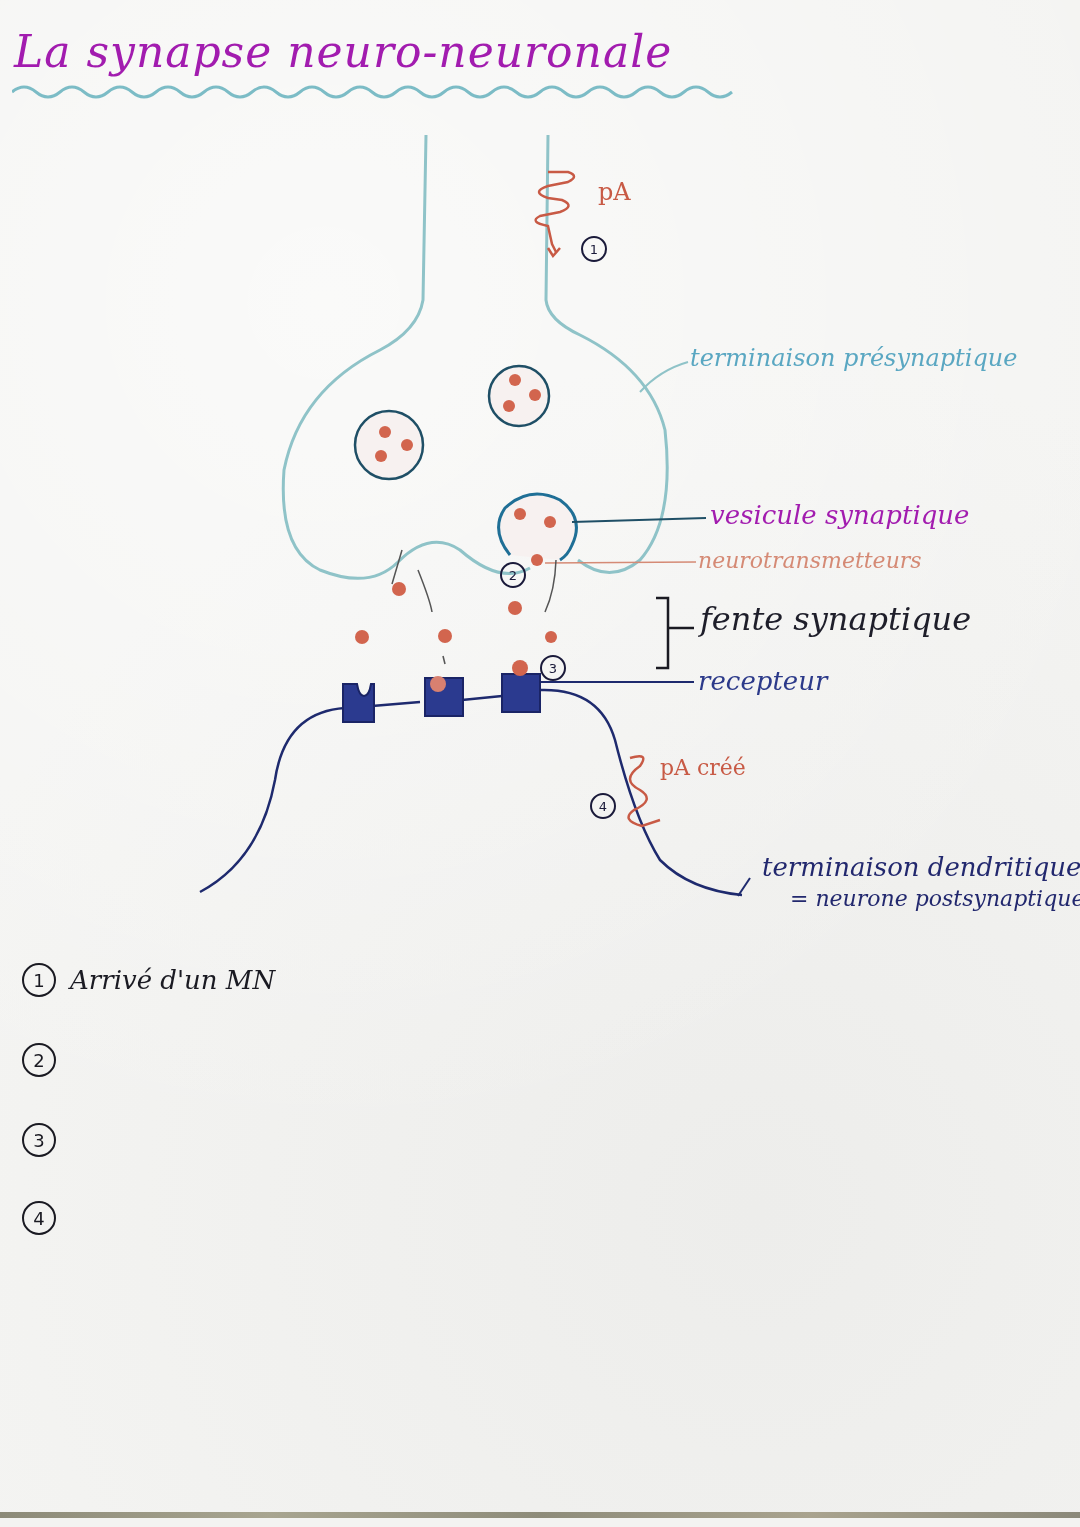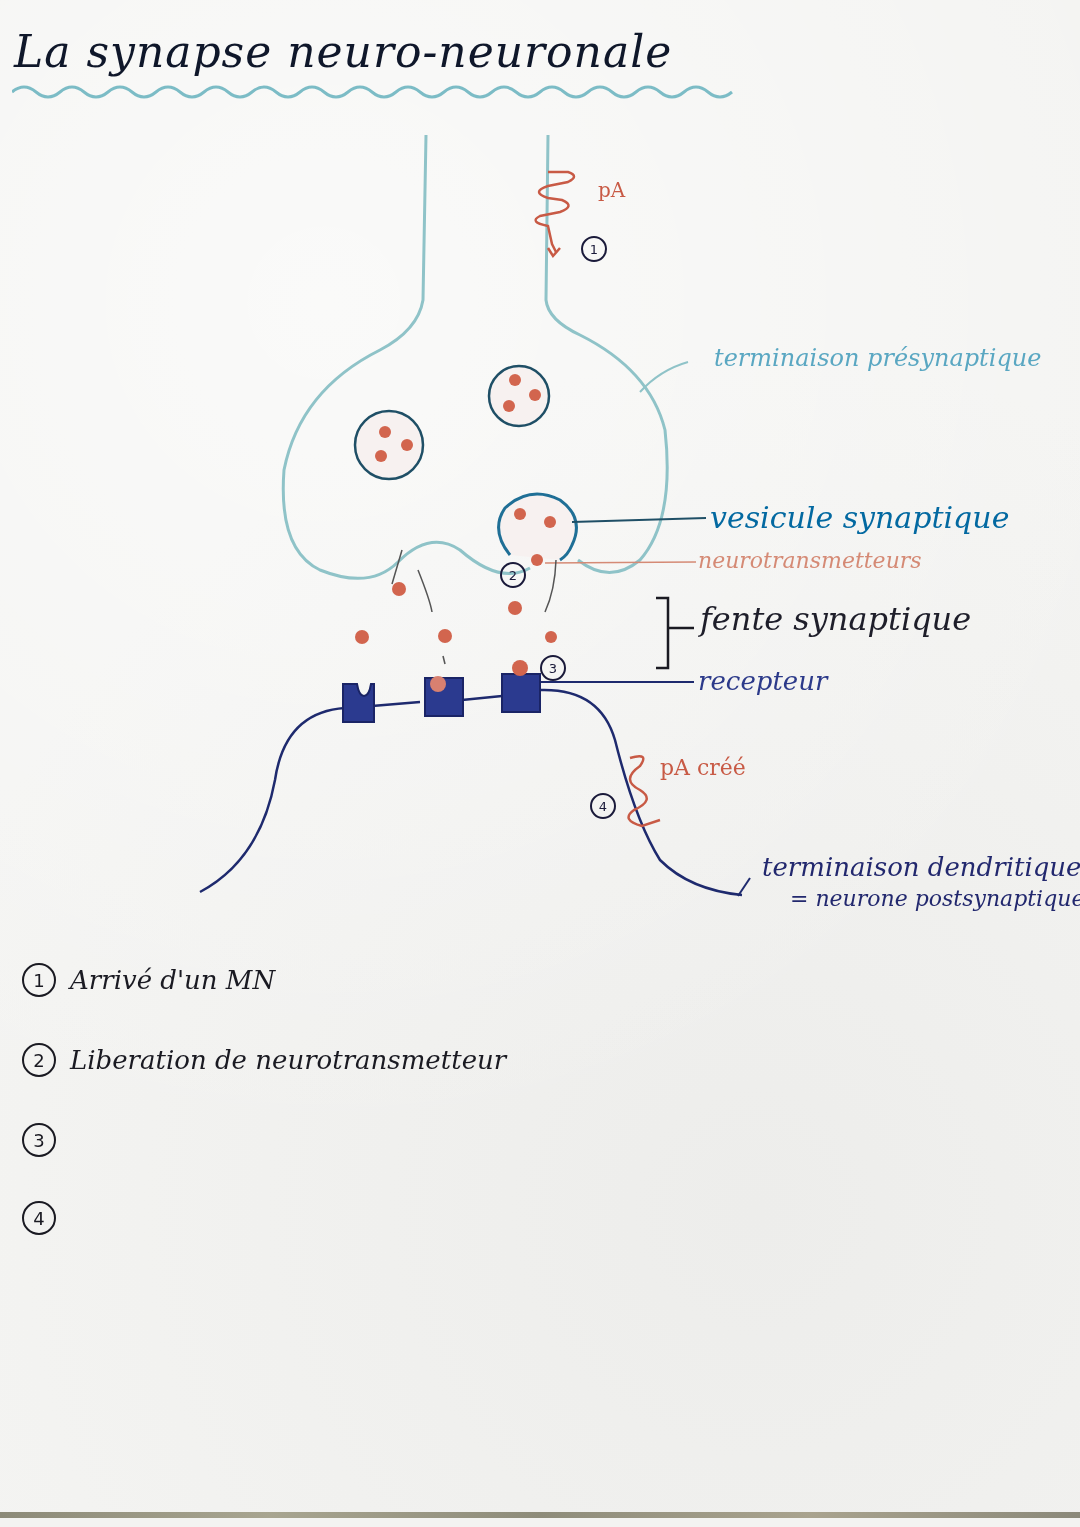--- a/index.html
+++ b/index.html
@@ -16,29 +16,29 @@
       radial-gradient(circle at 70% 80%, rgba(230,230,228,0.5), rgba(255,255,255,0) 60%),
       #f4f4f2;
   }
   .bottom-edge {
     position: absolute; left: 0; top: 1512px; width: 1080px; height: 6px;
     background: linear-gradient(90deg, #8c8a78, #a8a590, #8e8c7a, #a9a38e, #8b897a);
   }
   svg.diagram { position: absolute; left: 0; top: 0; }
   .label { position: absolute; white-space: nowrap; font-family: "DejaVu Serif", serif; font-style: italic; }
   .title {
-    left: 14px; top: 26px; font-size: 44px; color: #0f172a; letter-spacing: 1px;
+    left: 14px; top: 26px; font-size: 44px; color: #a21caf; letter-spacing: 1px;
   }
   .title-wave { position: absolute; left: 12px; top: 80px; }
-  .lbl-presyn { left: 690px; top: 344px; font-size: 24px; color: #5aa7c2; margin-left: 24px; }
-  .lbl-vesicle { left: 710px; top: 500px; font-size: 30px; color: #0369a1; }
+  .lbl-presyn { left: 690px; top: 344px; font-size: 24px; color: #5aa7c2; }
+  .lbl-vesicle { left: 710px; top: 500px; font-size: 26px; color: #a21caf; }
   .lbl-nt { left: 698px; top: 548px; font-size: 22px; color: #d58a75; }
   .lbl-cleft { left: 700px; top: 600px; font-size: 32px; color: #1e1e2a; }
   .lbl-receptor { left: 698px; top: 666px; font-size: 26px; color: #2c3a8a; }
-  .lbl-pa1 { left: 598px; top: 178px; font-size: 20px; color: #c85a45; font-style: normal; }
+  .lbl-pa1 { left: 598px; top: 178px; font-size: 24px; color: #c85a45; font-style: normal; }
   .lbl-pa2 { left: 660px; top: 755px; font-size: 22px; color: #c85a45; font-style: normal; }
   .lbl-dendrite { left: 762px; top: 852px; font-size: 26px; color: #22286e; }
   .lbl-postsyn { left: 790px; top: 886px; font-size: 22px; color: #22286e; }
   .legend {
     position: absolute; left: 22px; top: 960px; width: 900px;
   }
   .legend-item {
     display: flex; align-items: center; height: 40px; margin-bottom: 40px;
     font-family: "DejaVu Serif", serif; font-style: italic; font-size: 26px; color: #1a1a22;
   }
@@ -160,21 +160,20 @@
 <div class="label lbl-dendrite">terminaison dendritique</div>
 <div class="label lbl-postsyn">= neurone postsynaptique</div>
 
 <div class="legend">
   <div class="legend-item">
     <span class="num-circle">1</span>
     <span>Arrivé d'un MN</span>
   </div>
   <div class="legend-item">
     <span class="num-circle">2</span>
-    <span>Liberation de neurotransmetteur</span>
   </div>
   <div class="legend-item">
     <span class="num-circle">3</span>
   </div>
   <div class="legend-item">
     <span class="num-circle">4</span>
   </div>
 </div>
 
 <div class="bottom-edge"></div>

